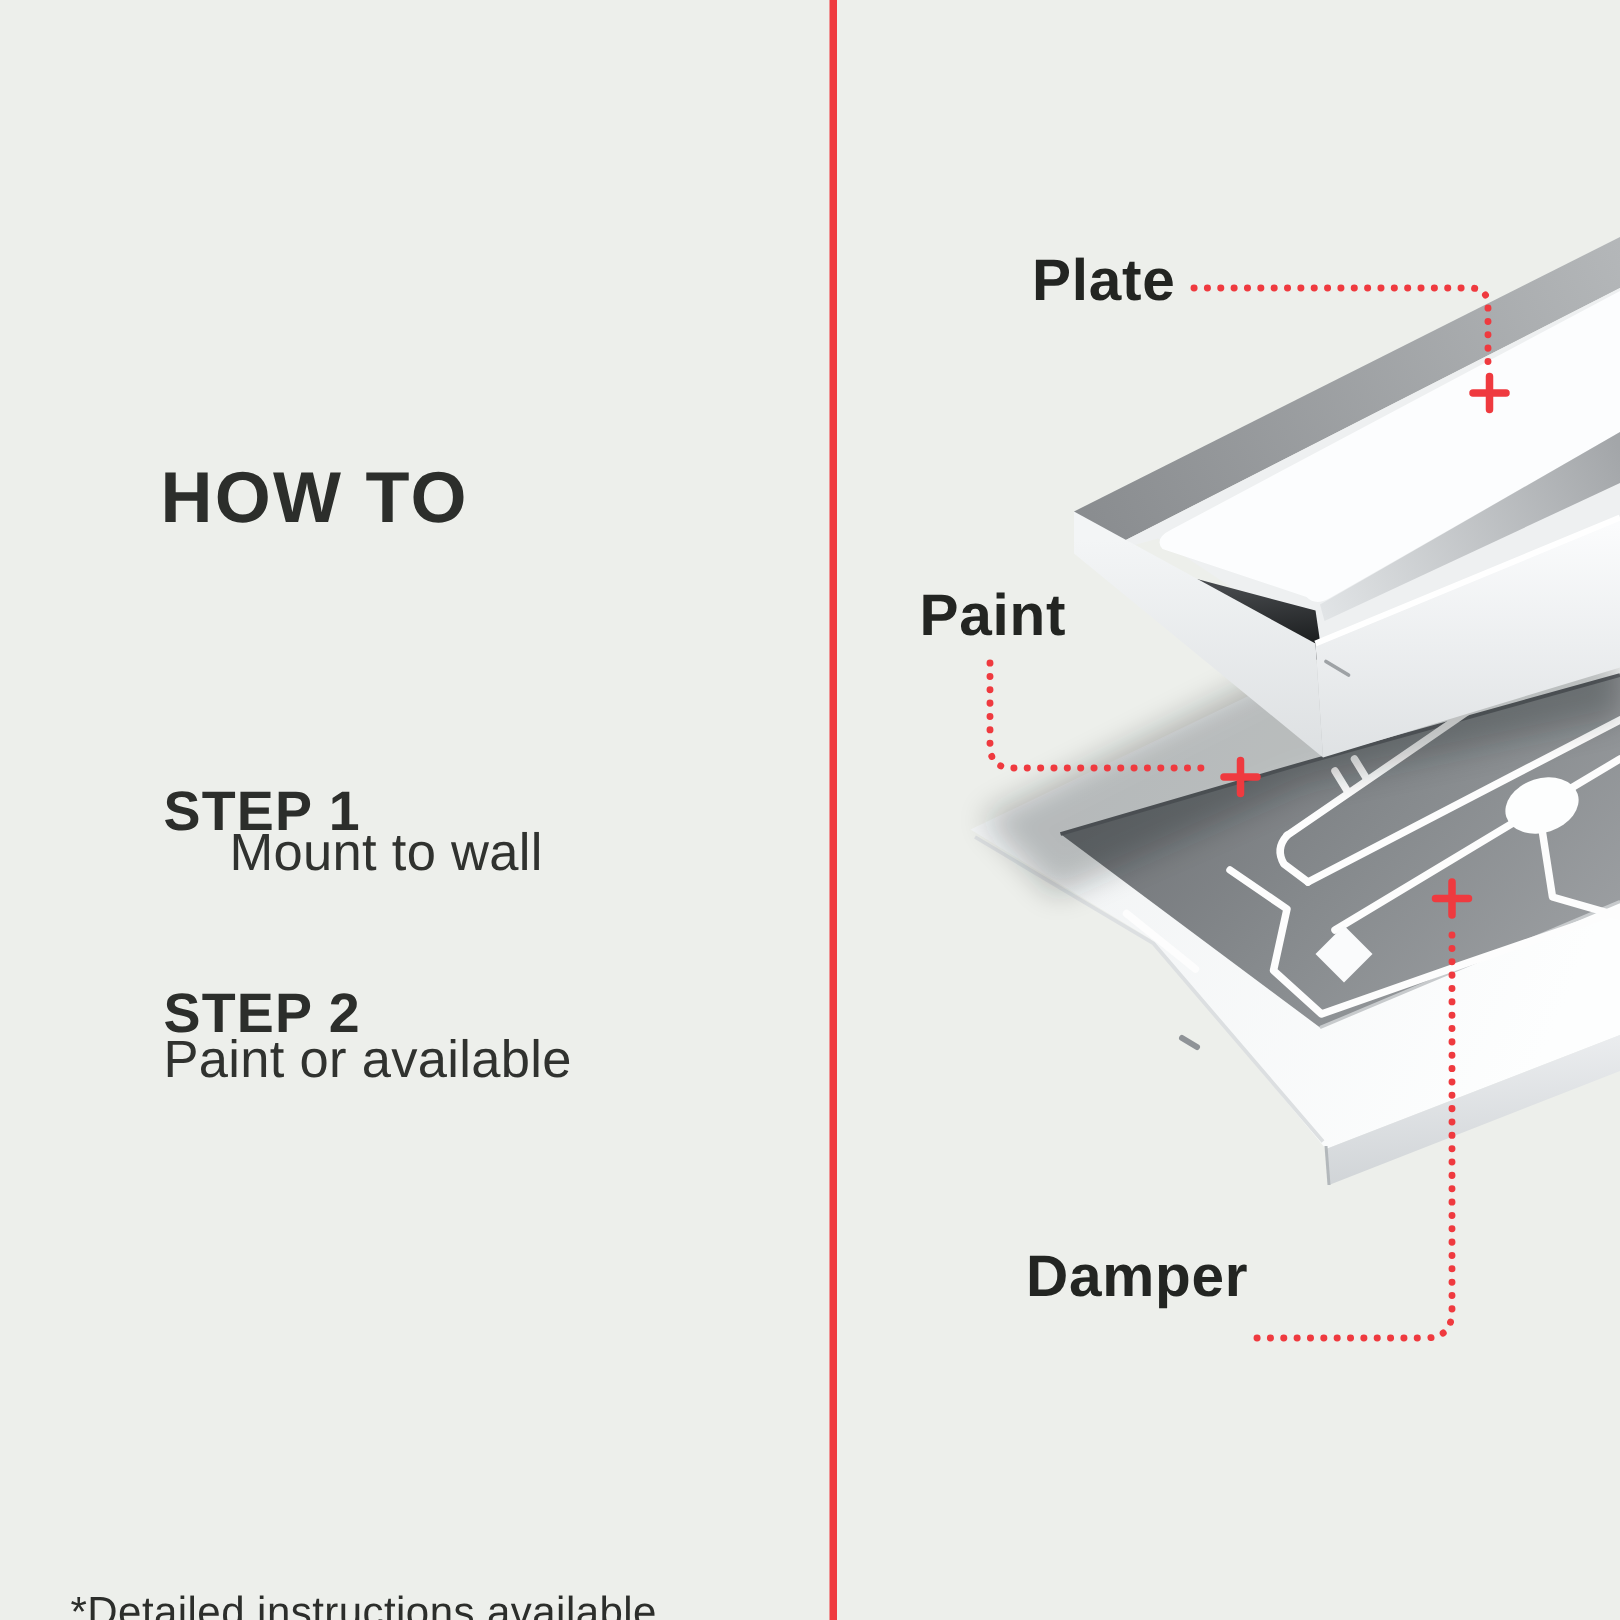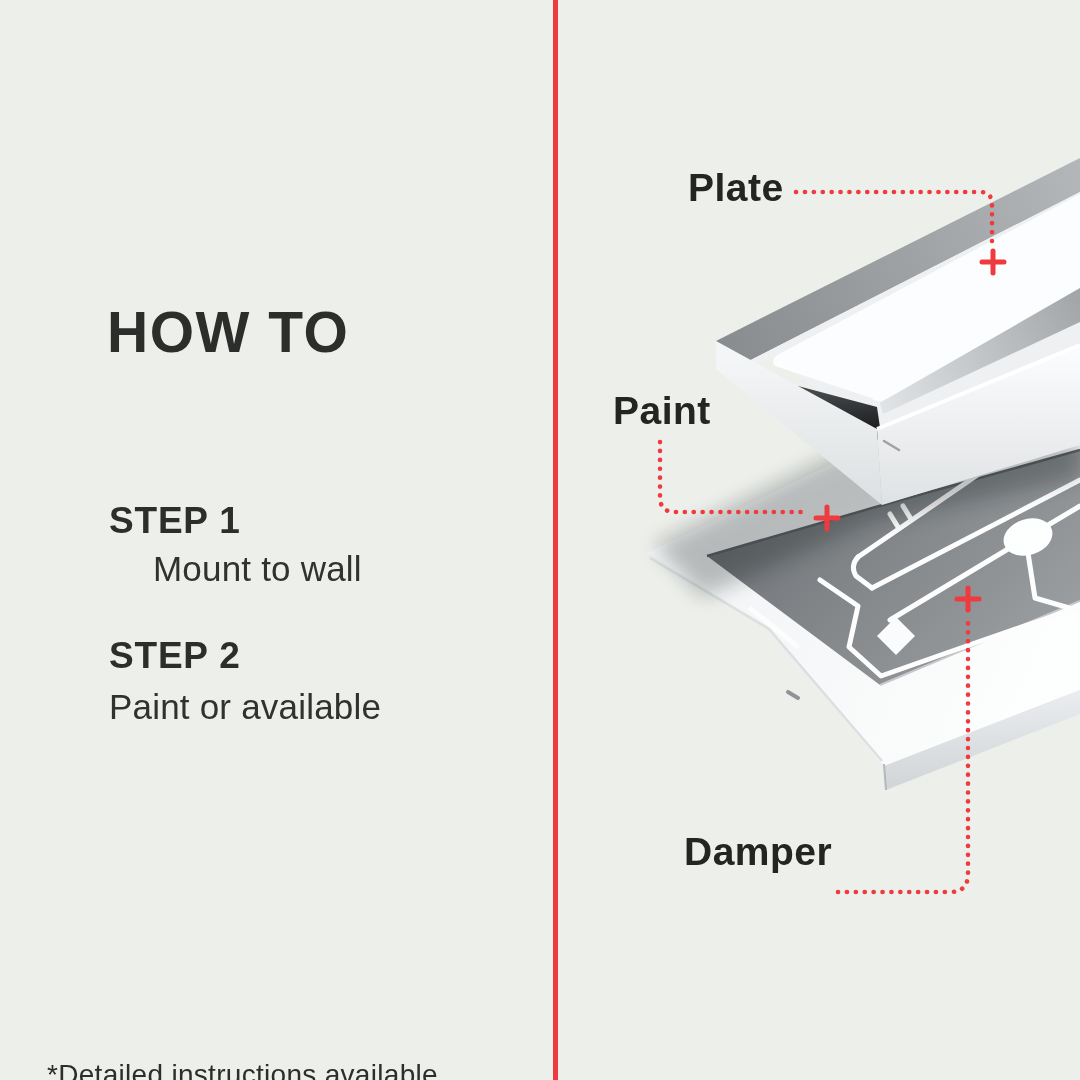--- a/index.html
+++ b/index.html
@@ -8,25 +8,25 @@
     background:#edefeb;
     position:relative;
     overflow:hidden;
     font-family:"Liberation Sans","DejaVu Sans",sans-serif;
     color:#2c2e2b;
   }
   .abs{position:absolute;}
   
   .title{
     left:107px;top:303px;
-    font-size:57px;line-height:59px;font-weight:700;
+    font-size:48px;line-height:59px;font-weight:700;
     letter-spacing:1.5px;color:#2c2e2b;
   }
   .step-label{
-    font-size:37px;font-weight:700;letter-spacing:0.8px;color:#2c2e2b;
+    font-size:37px;font-weight:700;letter-spacing:0.8px;color:#2c2e2b;margin-top:20px;
   }
   .step-desc{
     font-size:35px;font-weight:400;letter-spacing:0.2px;color:#30322f;
   }
   .step1-label{left:109px;top:500px;}
   .step1-desc{left:109px;top:549px;margin-left:44px;}
   .step2-label{left:109px;top:635px;}
   .step2-desc{left:109px;top:687px;}
   .footnote{
     left:47px;top:1014px;

